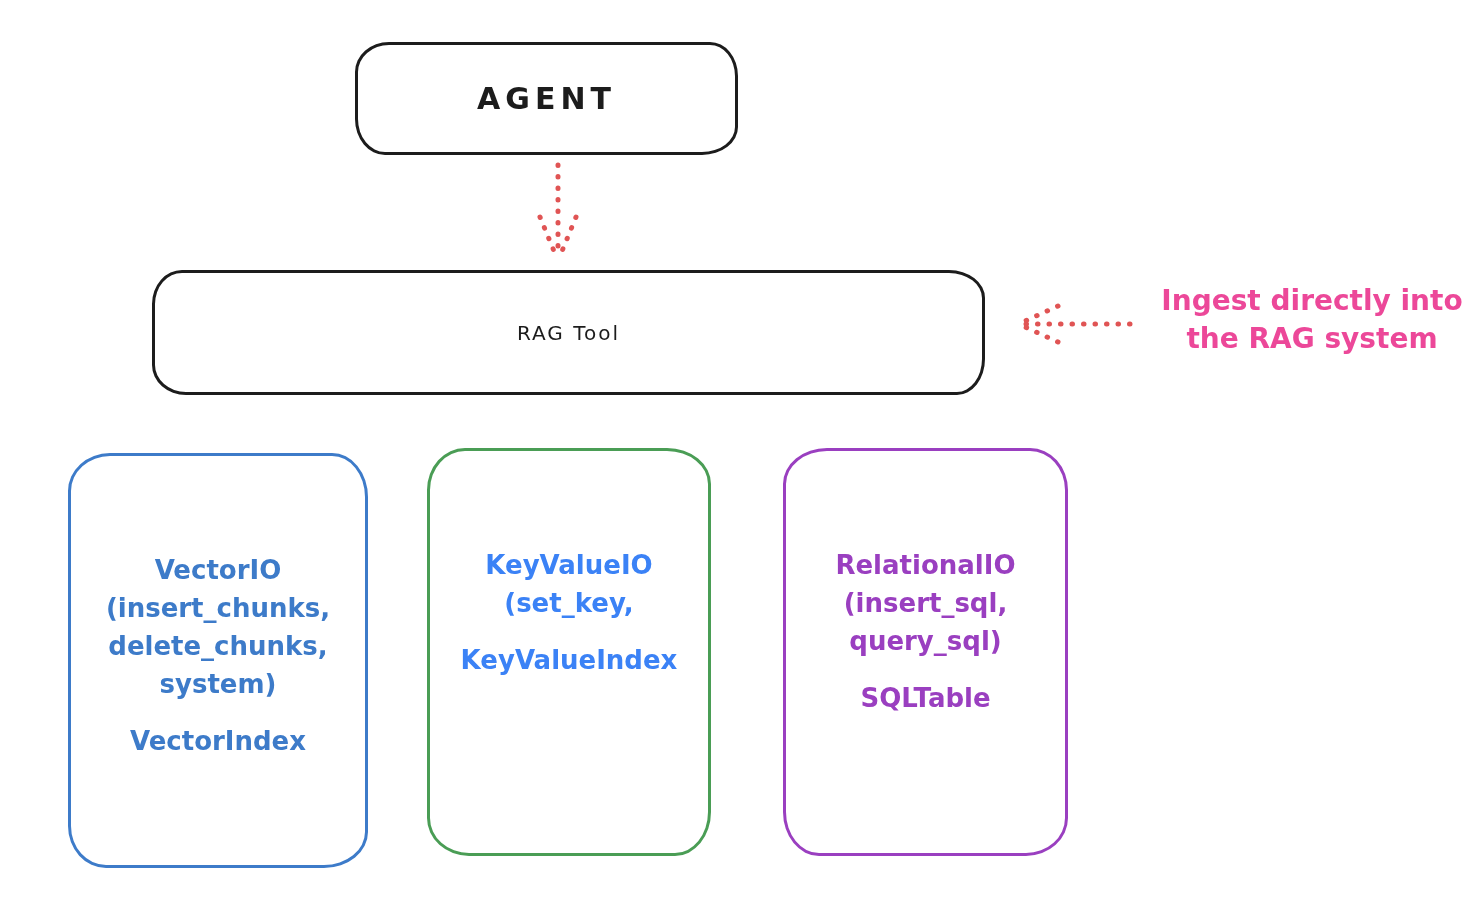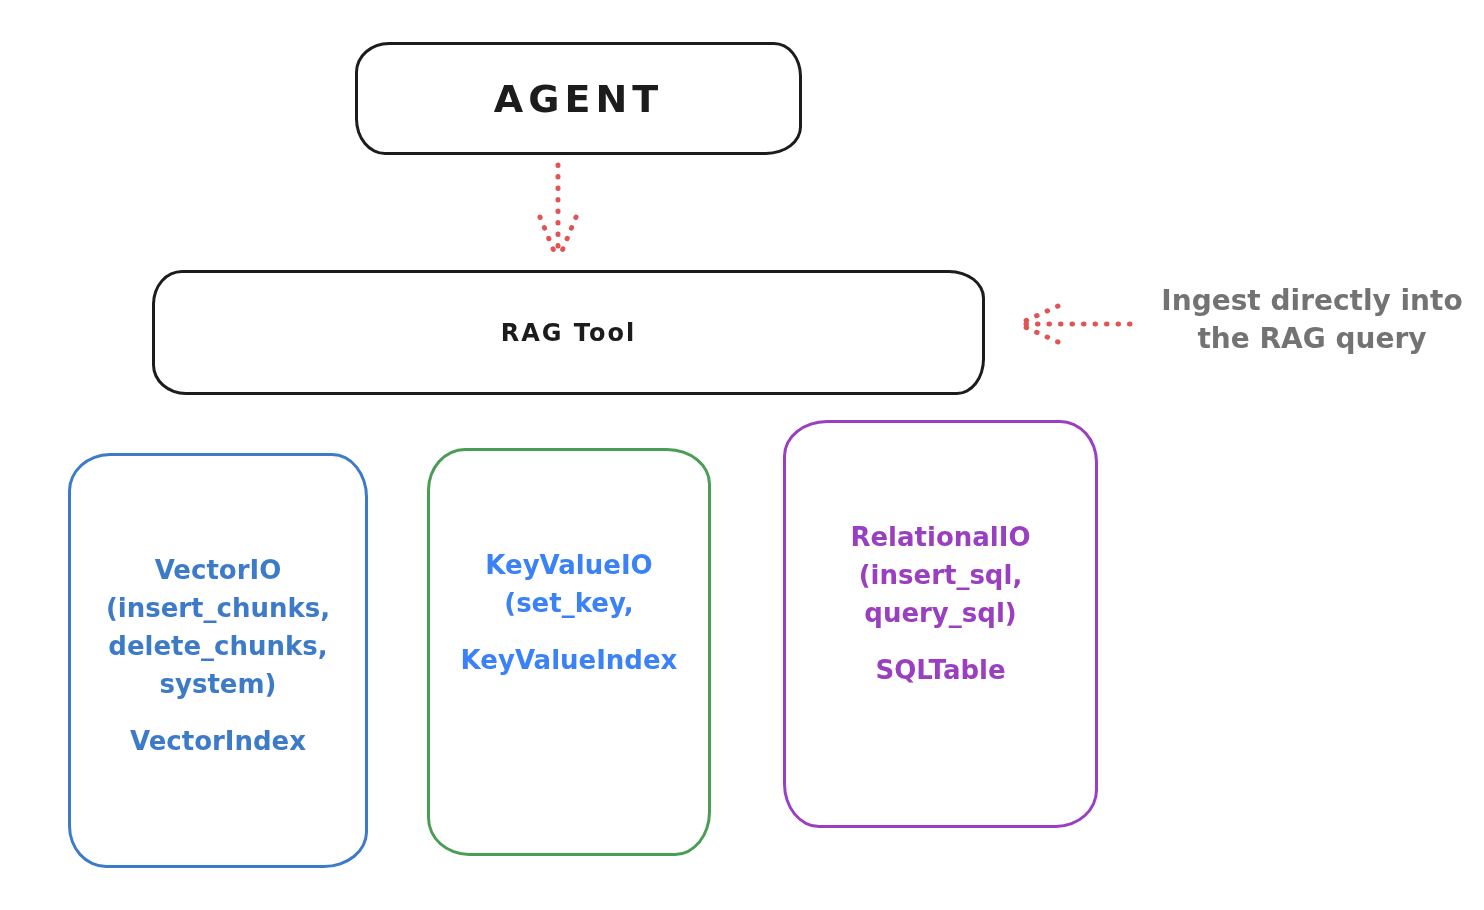--- a/index.html
+++ b/index.html
@@ -23,33 +23,33 @@
     justify-content: center;
     background: #ffffff;
   }
   
   .box.ink {
     border: 3.5px solid #1c1c1c;
     color: #1c1c1c;
   }
   .agent-box {
     left: 355px; top: 42px;
-    width: 447px; height: 113px;
+    width: 383px; height: 113px;
     border-radius: 34px 28px 36px 30px / 30px 34px 28px 36px;
-    font-size: 38px;
+    font-size: 30px;
     letter-spacing: 5px;
     font-weight: bold;
   }
   .rag-box {
     left: 152px; top: 270px;
     width: 833px; height: 125px;
     border-radius: 30px 36px 28px 34px / 34px 28px 36px 30px;
-    font-size: 24px;
+    font-size: 20px;
     letter-spacing: 2px;
-    font-weight: bold;
+    font-weight: normal;
   }
   
   .pillar {
     position: absolute;
     box-sizing: border-box;
     border: 3px solid;
     background: #ffffff;
     text-align: center;
     font-size: 26px;
     line-height: 38px;
@@ -60,22 +60,22 @@
     left: 68px; top: 453px;
     width: 300px; height: 415px;
     border-radius: 42px 36px 44px 38px / 38px 44px 36px 42px;
   }
   .pillar-keyvalue {
     left: 427px; top: 448px;
     width: 284px; height: 408px;
     border-radius: 38px 44px 36px 42px / 42px 36px 44px 38px;
   }
   .pillar-relational {
-    left: 783px; top: 420px;
-    width: 315px; height: 408px;
+    left: 783px; top: 448px;
+    width: 285px; height: 408px;
     border-radius: 44px 38px 42px 36px / 36px 42px 38px 44px;
   }
   .pillar .line { display: block; }
   .index-label { display: block; margin-top: 19px; }
   
   .annotation {
     position: absolute;
     left: 1140px; top: 282px;
     width: 344px;
     text-align: center;
@@ -110,23 +110,23 @@
   </div>
 
   <svg class="arrow-svg arrow-left-svg" width="126" height="54" viewBox="0 0 126 54">
     <g fill="none" stroke-width="5" stroke-linecap="round" stroke-dasharray="0.5 11" stroke="#e05454">
       <line x1="118" y1="27" x2="14" y2="27"></line>
       <line x1="46" y1="9" x2="11" y2="25"></line>
       <line x1="46" y1="45" x2="11" y2="29"></line>
     </g>
   </svg>
 
-  <div class="annotation" style="color: #737373;">
+  <div class="annotation" style="color: #ec4899;">
     <span class="line">Ingest directly into</span>
-    <span class="line">the RAG query</span>
+    <span class="line">the RAG system</span>
   </div>
 
   <div class="pillar pillar-vector" style="border-color: rgb(61, 123, 201); color: rgb(61, 123, 201);">
     <div class="body">
       <span class="line">VectorIO</span>
       <span class="line">(insert_chunks,</span>
       <span class="line">delete_chunks,</span>
       <span class="line">system)</span>
       <span class="index-label">VectorIndex</span>
     </div>

